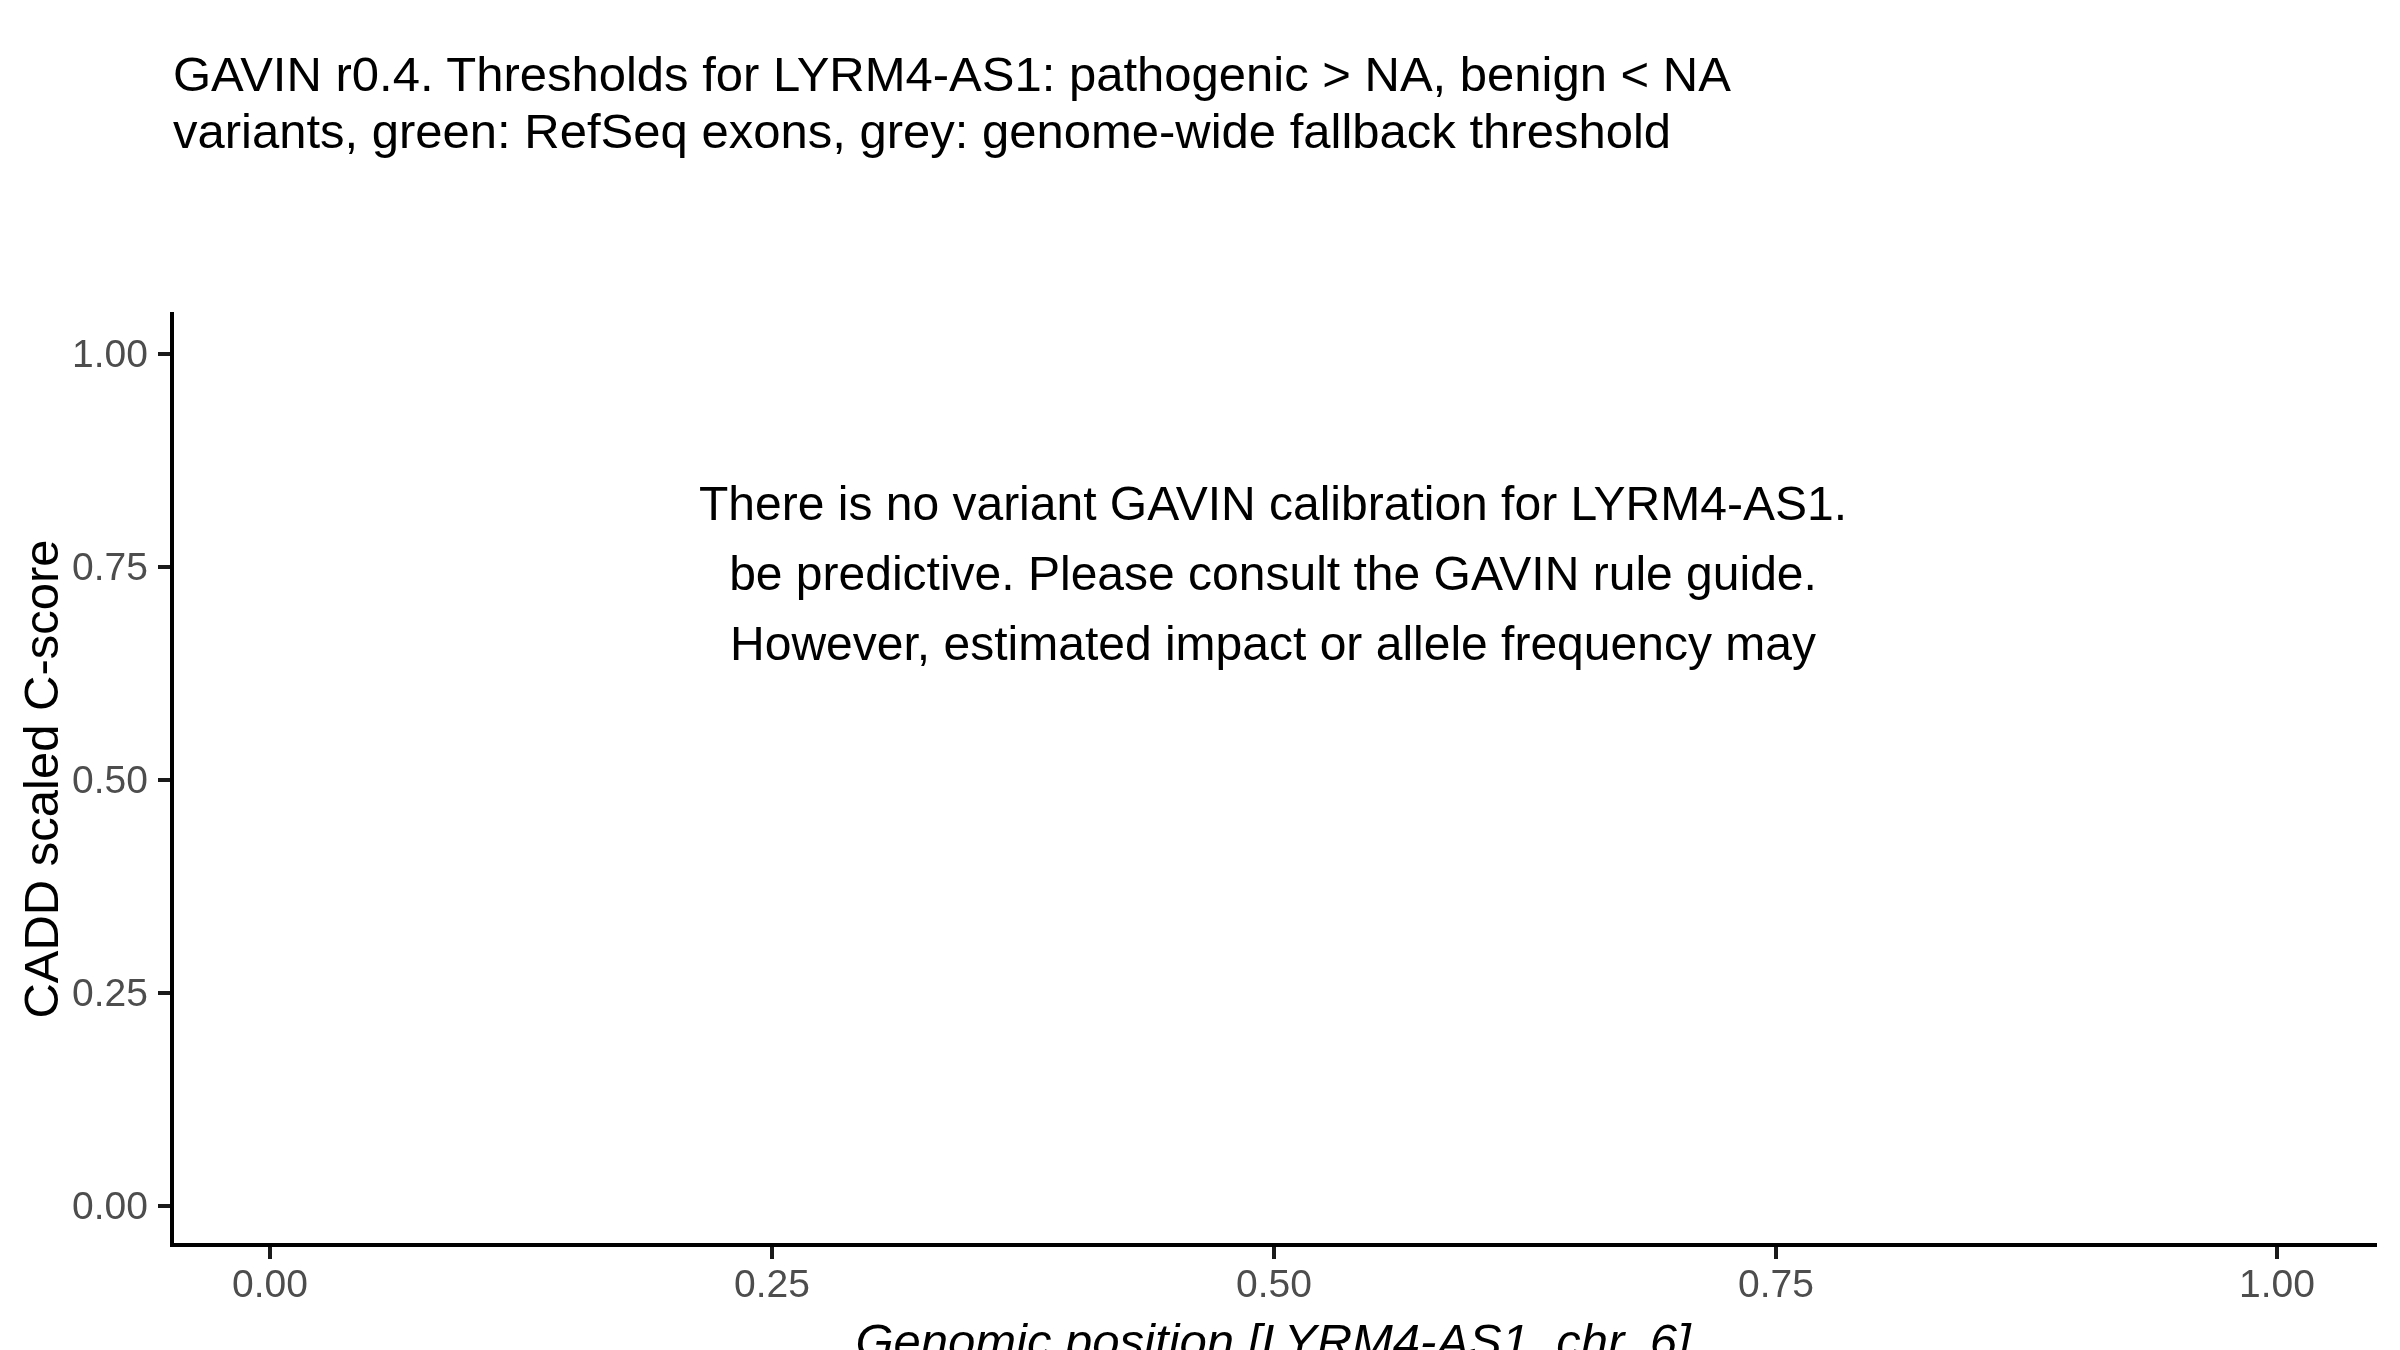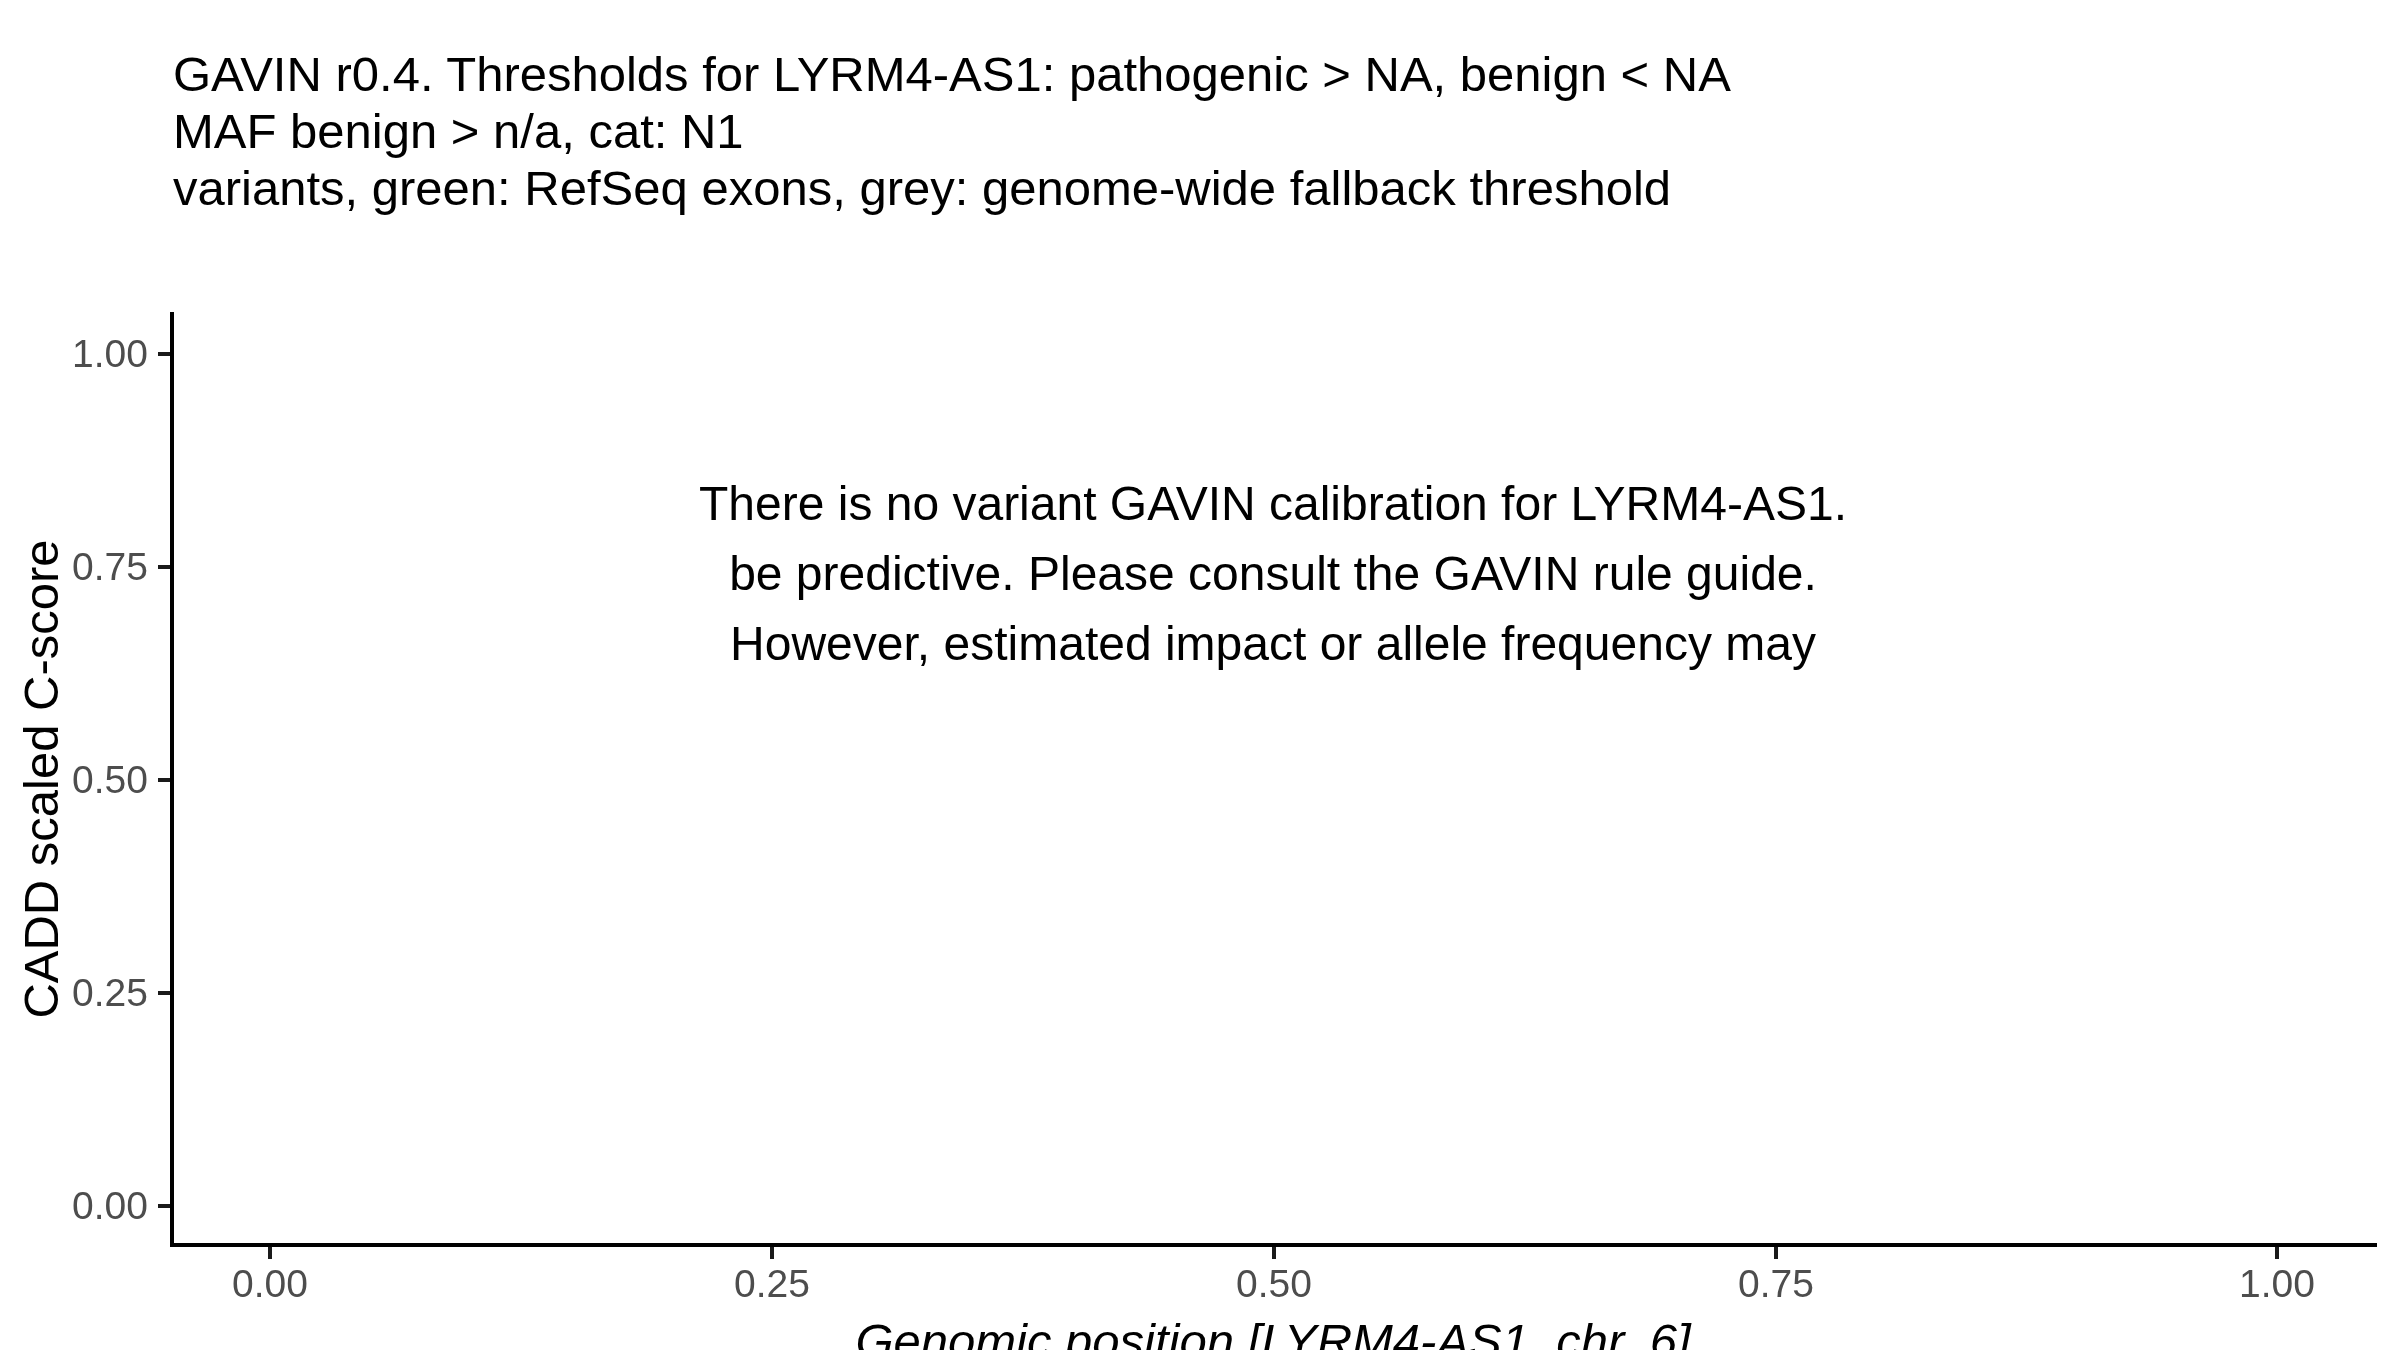--- a/index.html
+++ b/index.html
@@ -90,21 +90,20 @@
   }
   .line { white-space: nowrap; }
 </style>
 </head>
 <body>
 
 <div id="figure">
 
   <div class="title-block">
     <div class="line">GAVIN r0.4. Thresholds for LYRM4-AS1: pathogenic &gt; NA, benign &lt; NA</div>
-    <div class="line">MAF benign &gt; n/a, cat: N1</div>
     <div class="line">variants, green: RefSeq exons, grey: genome-wide fallback threshold</div>
   </div>
 
   <div class="y-axis-line"></div>
   <div class="x-axis-line"></div>
 
   <div class="ytick-mark" style="top:320px"></div>
   <div class="ytick-mark" style="top:533px"></div>
   <div class="ytick-mark" style="top:746px"></div>
   <div class="ytick-mark" style="top:959px"></div>

